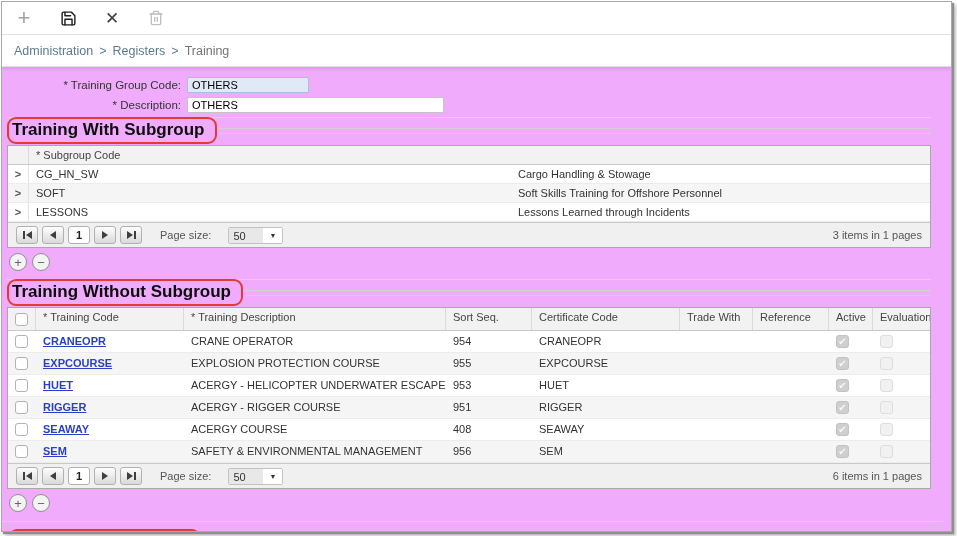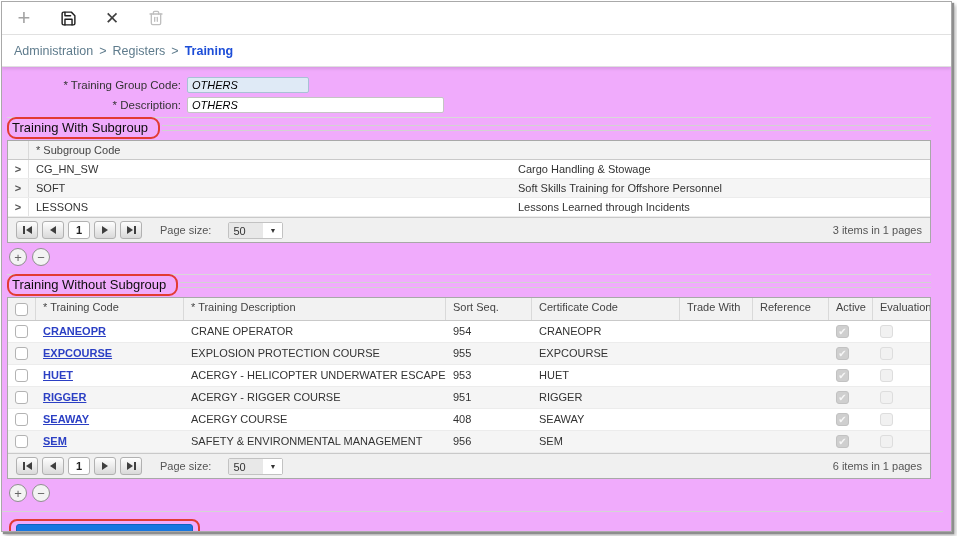--- a/index.html
+++ b/index.html
@@ -25,37 +25,37 @@
   .tool-plus { color: #a3a3a3; font-size: 22px; font-weight: 400; line-height: 18px; }
   .tool-x { color: #3f3f3f; font-size: 17px; font-weight: 400; }
   
   .breadcrumb {
     height: 32px; background: #fff; display: flex; align-items: center; gap: 6px;
     padding-left: 12px; font-size: 12.5px; color: #5e7b8c;
     border-bottom: 1px solid #e0e0e0; box-shadow: 0 2px 3px rgba(0,0,0,0.10);
     position: relative; z-index: 2;
   }
   .crumb { cursor: pointer; }
-  .crumb-current { color: #1d4ed8; font-weight: 700; }
+  .crumb-current { color: #737373; font-weight: 400; }
   
   .content { background: #f0abfc; height: 532px; padding: 10px 20px 0 5px; overflow: hidden; }
   
   .frow { display: flex; align-items: center; margin-bottom: 4px; }
   .flabel { width: 180px; text-align: right; padding-right: 6px; font-size: 11.5px; color: #333; }
-  .finput { height: 16px; font-size: 11px; padding: 1px 4px; border-radius: 2px; font-family: "Liberation Sans", sans-serif; font-style: italic; }
+  .finput { height: 16px; font-size: 11px; padding: 1px 4px; border-radius: 2px; font-family: "Liberation Sans", sans-serif; }
   .finput.ro { width: 122px; background: #dfeaf6; border: 1px solid #a9c0d6; }
   .finput.wide { width: 257px; background: #fff; border: 1px solid #c4c4c4; }
   
   .section { border-top: 1px solid #d8d8d8; margin-top: 3px; }
   .title-row { display: flex; align-items: center; margin-top: -1px; }
   .red-box {
     border: 2px solid #e23b32; border-radius: 9px;
     padding: 1px 10px 2px 3px; display: inline-flex; align-items: center;
   }
-  .sec-title { font-size: 13px; font-weight: normal; color: #0d0d0d; white-space: nowrap; }
+  .sec-title { font-size: 17px; font-weight: bold; color: #0d0d0d; white-space: nowrap; }
   .title-lines { flex: 1; height: 6px; border-top: 1px solid #d2d2d2; border-bottom: 1px solid #d2d2d2; margin-left: 2px; }
   
   .grid { border: 1px solid #a8a8a8; background: #fff; margin-top: 1px; }
   .ghead { display: flex; background: #f2f2f2; border-bottom: 1px solid #c9c9c9; color: #444; }
   .ghead .cell { border-right: 1px solid #d9d9d9; }
   .ghead .cell:last-child { border-right: none; }
   .cell { padding: 3px 7px; white-space: nowrap; overflow: hidden; }
   .trow { display: flex; border-bottom: 1px solid #ececec; background: #fff; }
   .tbody .trow:nth-child(even) { background: #f5f5f5; }
   

